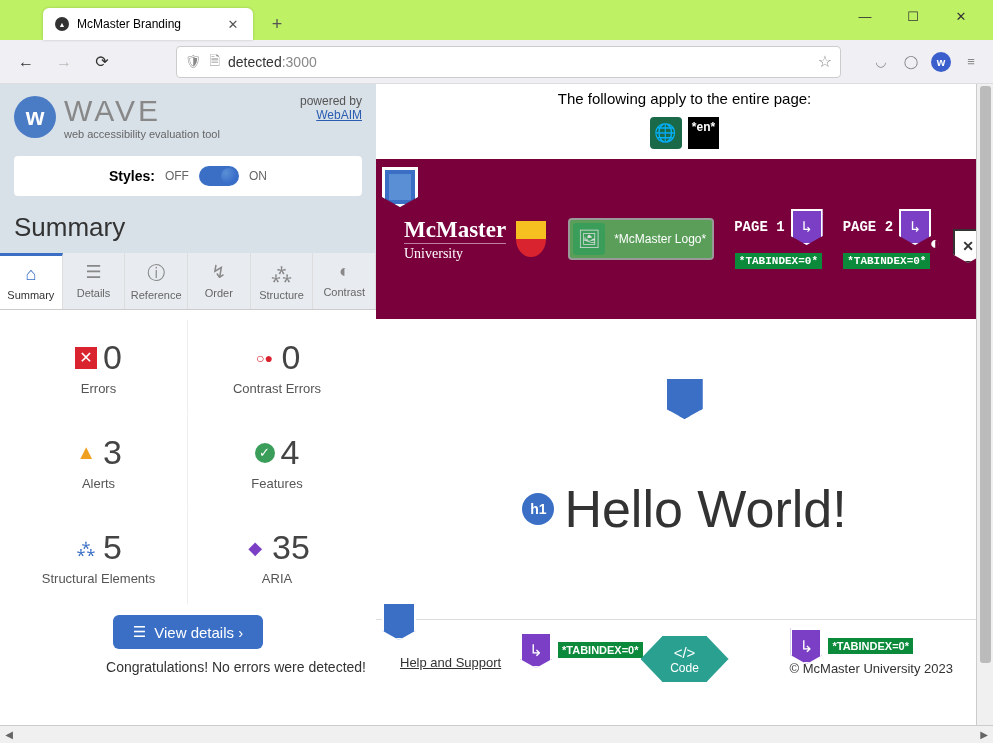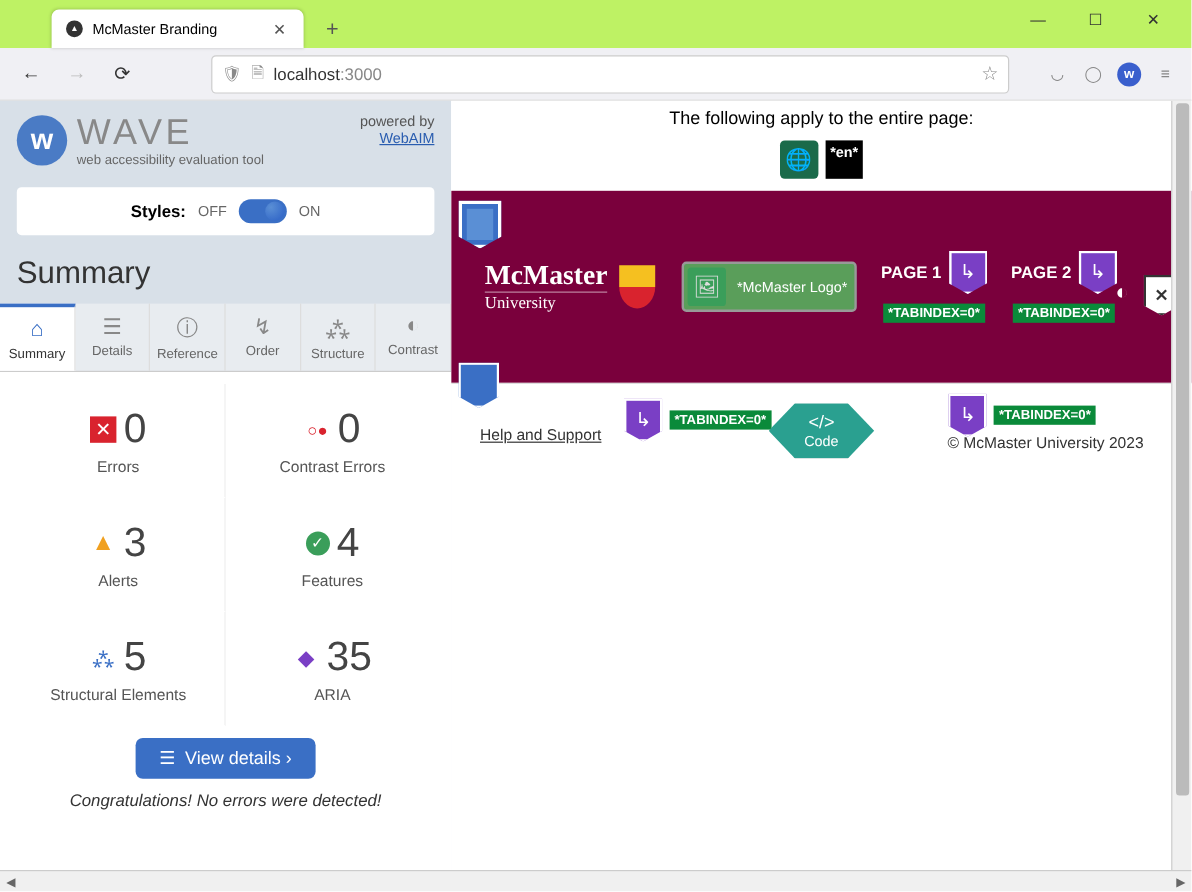--- a/index.html
+++ b/index.html
@@ -62,42 +62,42 @@
 .stat-icon { width: 22px; height: 22px; display: flex; align-items: center; justify-content: center; font-size: 16px; }
 .stat-label { font-size: 13px; color: #555; margin-top: 4px; }
 .icon-error { background: #d9232e; color: #fff; }
 .icon-contrast { color: #d9232e; font-size: 14px; }
 .icon-alert { color: #f0a020; font-size: 20px; }
 .icon-feature { width: 20px; height: 20px; background: #3a9e5a; border-radius: 50%; color: #fff; font-size: 13px; }
 .icon-structure { color: #3a6fc5; font-size: 16px; }
 .icon-aria { color: #7a3fc5; font-size: 18px; }
 
 .view-details { display: block; margin: 10px auto; background: #3a6fc5; color: #fff; border: none; border-radius: 6px; padding: 8px 20px; font-size: 15px; display: flex; align-items: center; gap: 8px; }
-.congrats { text-align: center; font-size: 14px; color: #333; margin-top: 4px; font-style: italic; }
+.congrats { text-align: right; font-size: 14px; color: #333; margin-top: 4px; }
 
 
 .page-preview { flex: 1; background: #fff; position: relative; overflow: auto; }
 .page-notice { text-align: center; font-size: 15px; padding: 6px; }
 .lang-badges { display: flex; justify-content: center; gap: 6px; margin: 4px 0 10px; }
 .badge-globe { width: 32px; height: 32px; background: #1a6a4a; border-radius: 4px; display: flex; align-items: center; justify-content: center; color: #fff; font-size: 18px; }
 .badge-text { background: #000000; color: #fff; padding: 3px 4px; font-size: 12px; font-weight: bold; }
 
 .mcmaster-header { background: #7a003c; height: 160px; position: relative; display: flex; align-items: center; padding: 0 28px; }
 .struct-badge { position: absolute; top: 8px; left: 6px; width: 36px; height: 40px; background: #3a6fc5; clip-path: polygon(0 0, 100% 0, 100% 75%, 50% 100%, 0 75%); border: 3px solid #fff; }
 .struct-badge-inner { position: absolute; inset: 4px; background: #5a8fd5; }
 .mcmaster-logo { color: #fff; display: flex; align-items: center; gap: 10px; }
 .mcmaster-text { font-family: Georgia, serif; }
 .mcmaster-name { font-size: 23px; font-weight: bold; }
 .mcmaster-univ { font-size: 14px; border-top: 1px solid rgba(255,255,255,0.5); padding-top: 2px; }
 .crest { width: 30px; height: 36px; background: linear-gradient(#f5c020 50%, #d9232e 50%); border-radius: 0 0 50% 50%; }
 .img-badge { border: 2px solid #999; background: #5a9e5a; border-radius: 4px; display: flex; align-items: center; margin-left: 22px; }
 .img-icon { width: 32px; height: 32px; background: #3a9e5a; margin: 3px; border-radius: 3px; display: flex; align-items: center; justify-content: center; color: #ddd; font-size: 18px; }
 .img-label { color: #fff; font-size: 12px; padding: 2px 6px; }
 
-.nav-links { display: flex; gap: 20px; margin-left: 20px; align-items: flex-start; }
+.nav-links { display: flex; gap: 20px; margin-left: 20px; align-items: flex-start; font-family: Liberation Mono, monospace; }
 .nav-group { display: flex; flex-direction: column; align-items: center; gap: 8px; }
 .nav-link-row { display: flex; align-items: center; gap: 6px; }
 .nav-link { color: #fff; font-weight: bold; font-size: 14px; }
 .aria-badge { width: 32px; height: 36px; background: #7a3fc5; clip-path: polygon(0 0, 100% 0, 100% 75%, 50% 100%, 0 75%); display: flex; align-items: center; justify-content: center; color: #fff; font-size: 16px; border: 2px solid #fff; }
 .tabindex-badge { background: #0a8a3a; color: #fff; font-size: 11px; padding: 2px 4px; font-weight: bold; }
 
 .theme-icons { position: absolute; right: 10px; top: 70px; display: flex; gap: 4px; }
 .theme-icon { width: 28px; height: 28px; display: flex; align-items: center; justify-content: center; color: #fff; font-size: 18px; }
 .closewave { width: 30px; height: 34px; background: #fff; clip-path: polygon(0 0, 100% 0, 100% 75%, 50% 100%, 0 75%); display: flex; align-items: center; justify-content: center; color: #333; font-size: 14px; font-weight: bold; border: 2px solid #333; }
 
@@ -139,21 +139,21 @@
   </div>
 </div>
 
 <div class="toolbar">
   <div class="nav-btn">←</div>
   <div class="nav-btn disabled">→</div>
   <div class="nav-btn">⟳</div>
   <div class="urlbar">
     <span class="urlbar-icon">🛡</span>
     <span class="urlbar-icon">🗎</span>
-    <span class="url-text"><span class="host">localhost</span><span class="port">:3000</span></span>
+    <span class="url-text"><span class="host">detected</span><span class="port">:3000</span></span>
     <span class="star-btn">☆</span>
   </div>
   <div class="ext-icons">
     <div class="ext-icon">◡</div>
     <div class="ext-icon">◯</div>
     <div class="wave-ext">w</div>
     <div class="ext-icon">≡</div>
   </div>
 </div>
 
@@ -295,20 +295,27 @@
             <span class="aria-badge">↳</span>
           </div>
           <span class="tabindex-badge">*TABINDEX=0*</span>
         </div>
       </div>
       <div class="theme-icons">
         <div class="theme-icon">◐</div>
         <div class="closewave">✕</div>
       </div>
     </div>
+    <div class="page-body">
+      <div class="struct-center"></div>
+      <div class="hello-row">
+        <div class="h1-badge">h1</div>
+        <div class="hello-text">Hello World!</div>
+      </div>
+    </div>
     <div class="mcmaster-footer">
       <div class="footer-struct" style="position:absolute;top:-18px;left:6px;"></div>
       <div class="footer-aria-row" style="margin-left:120px;">
         <span class="aria-badge">↳</span>
         <span class="tabindex-badge">*TABINDEX=0*</span>
       </div>
       <div class="footer-aria-row" style="position:absolute;right:80px;top:8px;">
         <span class="aria-badge">↳</span>
         <span class="tabindex-badge">*TABINDEX=0*</span>
       </div>

